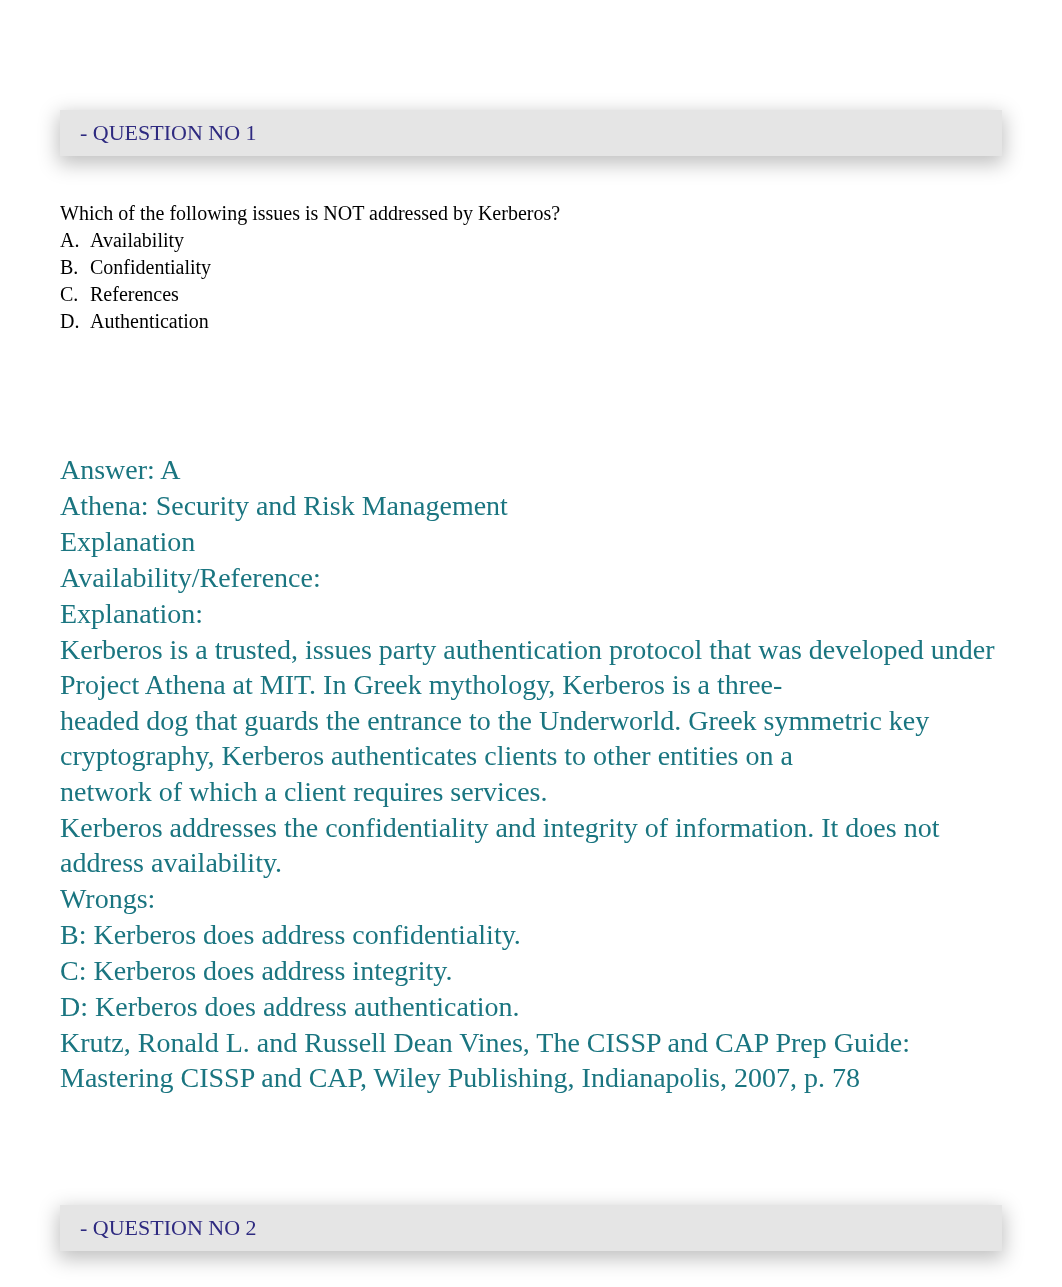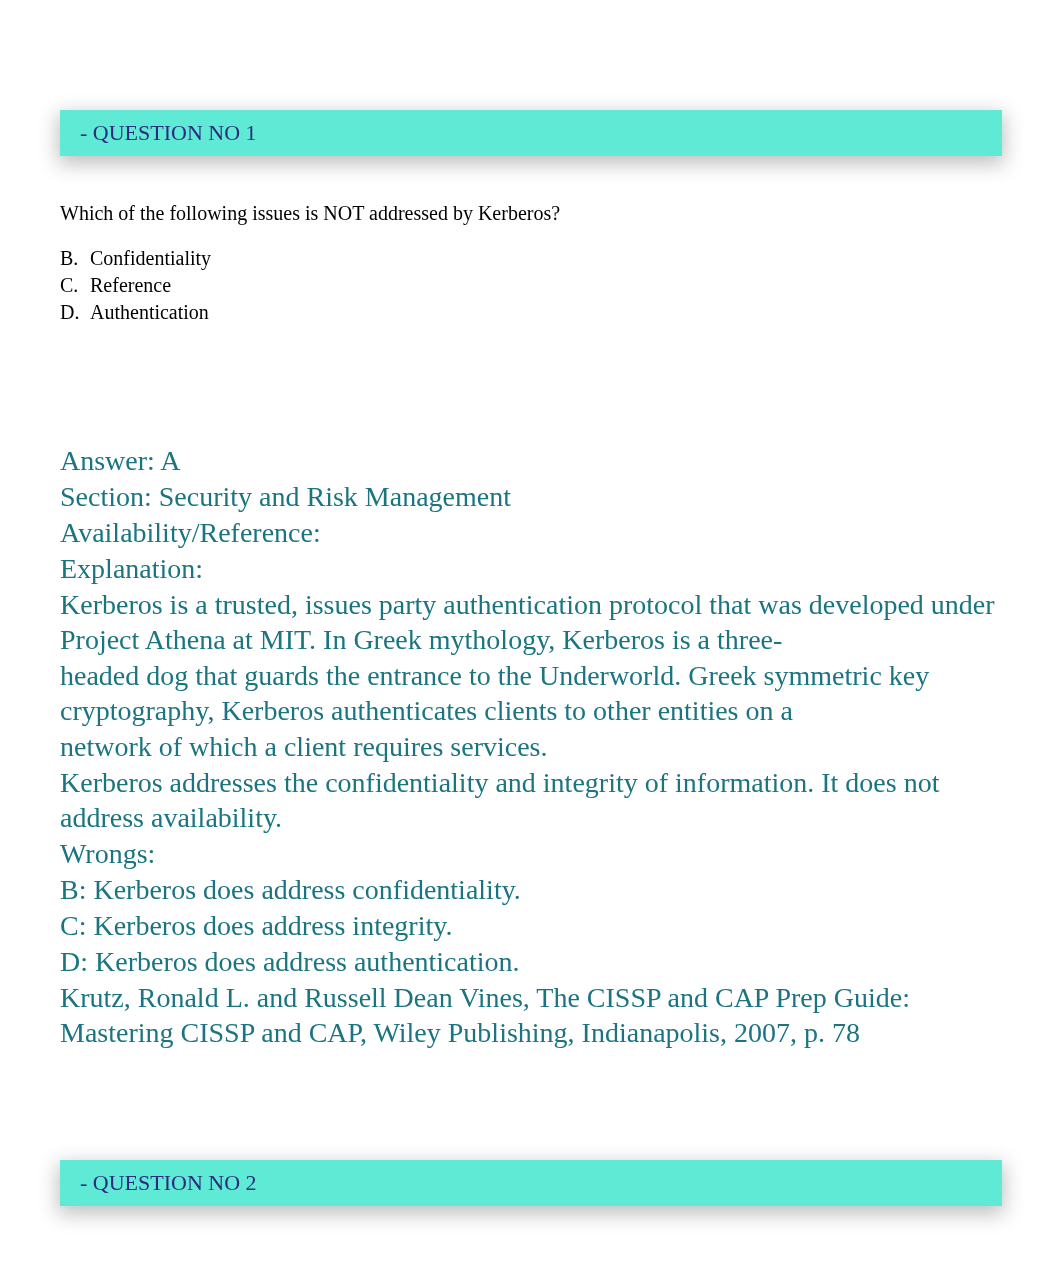--- a/index.html
+++ b/index.html
@@ -11,21 +11,21 @@
       font-family: Georgia, 'Times New Roman', serif;
       background: #ffffff;
       width: 1062px;
       min-height: 1287px;
       padding: 0;
     }
     .content-wrapper {
       padding: 0 60px;
     }
     .question-header {
-      background: #5eead4;
+      background: #e5e5e5;
       padding: 10px 20px;
       margin-top: 110px;
       box-shadow: 0 6px 20px 2px rgba(0,0,0,0.25);
       position: relative;
     }
     .question-header-text {
       color: #2e2a80;
       font-size: 22px;
       font-family: Georgia, serif;
     }
@@ -33,21 +33,21 @@
       position: relative;
       display: inline-block;
     }
     .question-body {
       padding-top: 45px;
       font-size: 20px;
       color: #000000;
       line-height: 1.25;
     }
     .question-text {
-      margin-bottom: 20px;
+      margin-bottom: 2px;
     }
     .option {
       margin-top: 2px;
     }
     .option-letter {
       display: inline-block;
       width: 30px;
     }
     .answer-section {
       margin-top: 118px;
@@ -68,33 +68,37 @@
 
   <div class="question-header">
     <span class="question-header-text">
       <span>- QUESTION NO </span><span class="question-number">1</span>
     </span>
   </div>
 
   <div class="question-body">
     <div class="question-text">Which of the following issues is NOT addressed by Kerberos?</div>
     <div class="option">
+      <span class="option-letter">A.</span><span>Availability</span>
+    </div>
+    <div class="option">
       <span class="option-letter">B.</span><span>Confidentiality</span>
     </div>
     <div class="option">
-      <span class="option-letter">C.</span><span>Reference</span>
+      <span class="option-letter">C.</span><span>References</span>
     </div>
     <div class="option">
       <span class="option-letter">D.</span><span>Authentication</span>
     </div>
   </div>
 
   <div class="answer-section">
     <div class="answer-line">Answer: A</div>
-    <div class="answer-line">Section: Security and Risk Management</div>
+    <div class="answer-line">Athena: Security and Risk Management</div>
+    <div class="answer-line">Explanation</div>
     <div class="answer-line">Availability/Reference:</div>
     <div class="answer-line">Explanation:</div>
     <div class="answer-line">Kerberos is a trusted, issues party authentication protocol that was developed under Project Athena at MIT. In Greek mythology, Kerberos is a three-</div>
     <div class="answer-line">headed dog that guards the entrance to the Underworld. Greek symmetric key cryptography, Kerberos authenticates clients to other entities on a</div>
     <div class="answer-line">network of which a client requires services.</div>
     <div class="answer-line">Kerberos addresses the confidentiality and integrity of information. It does not address availability.</div>
     <div class="answer-line">Wrongs:</div>
     <div class="answer-line">B: Kerberos does address confidentiality.</div>
     <div class="answer-line">C: Kerberos does address integrity.</div>
     <div class="answer-line">D: Kerberos does address authentication.</div>

